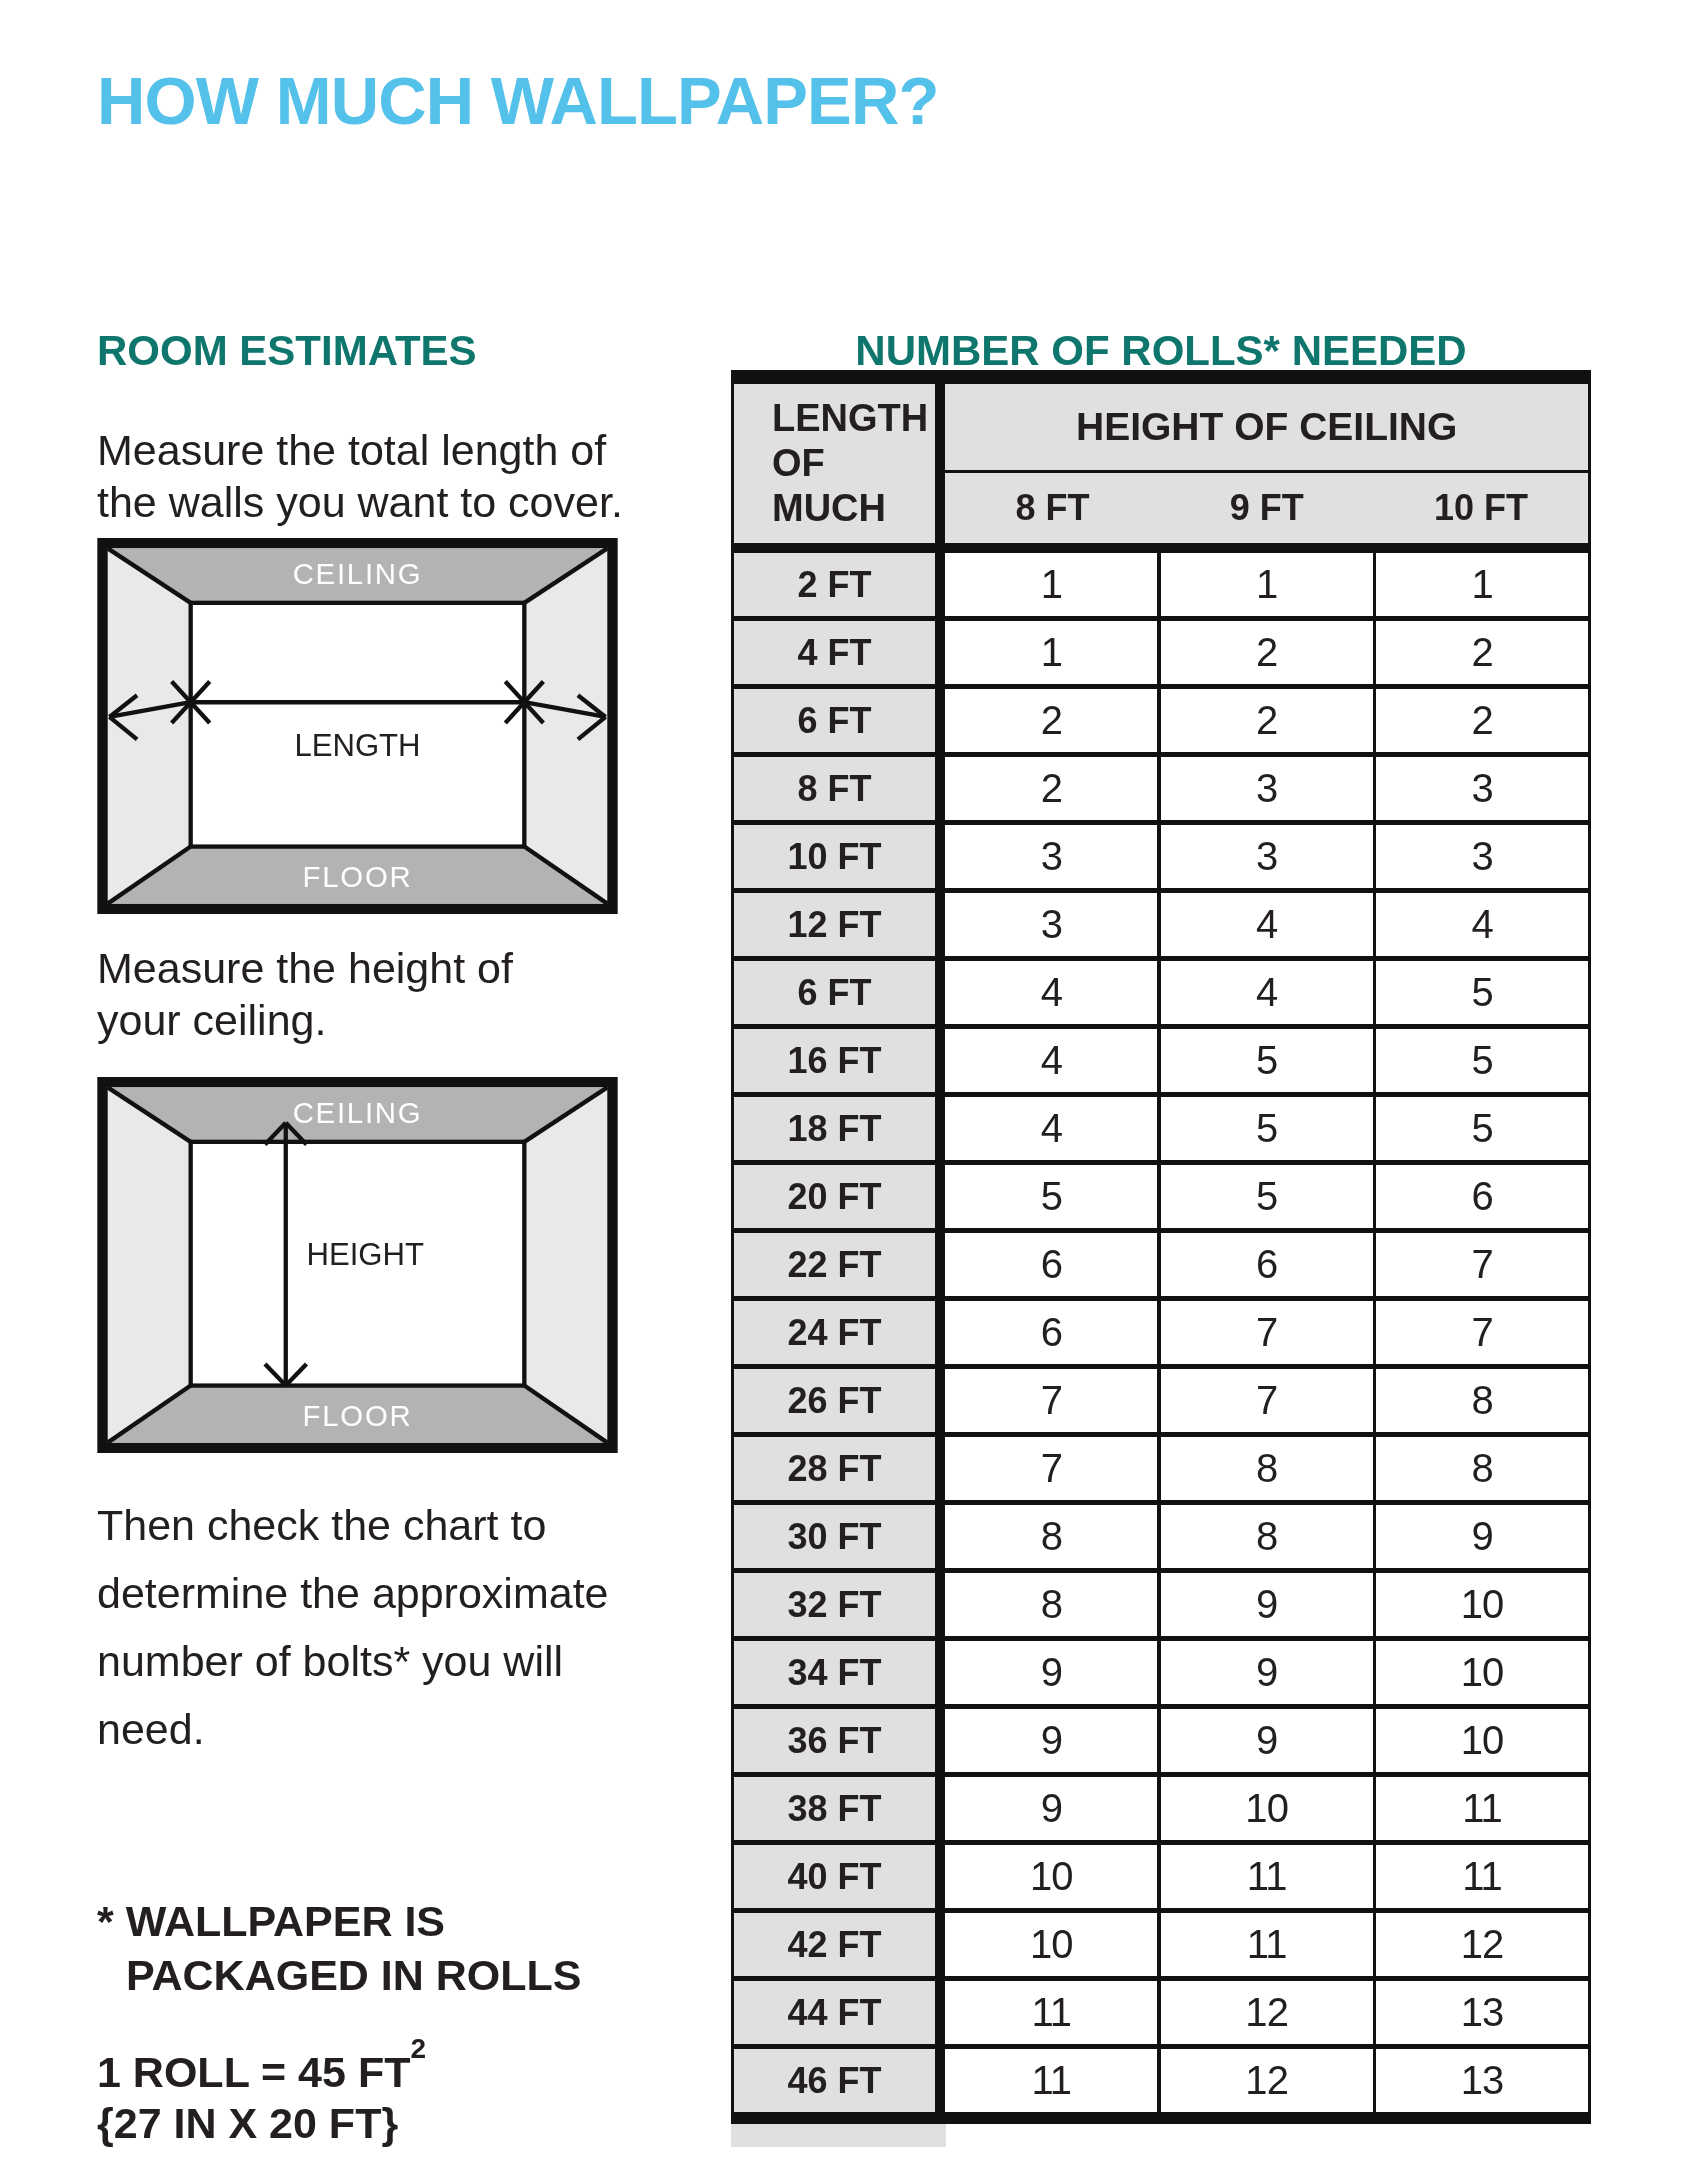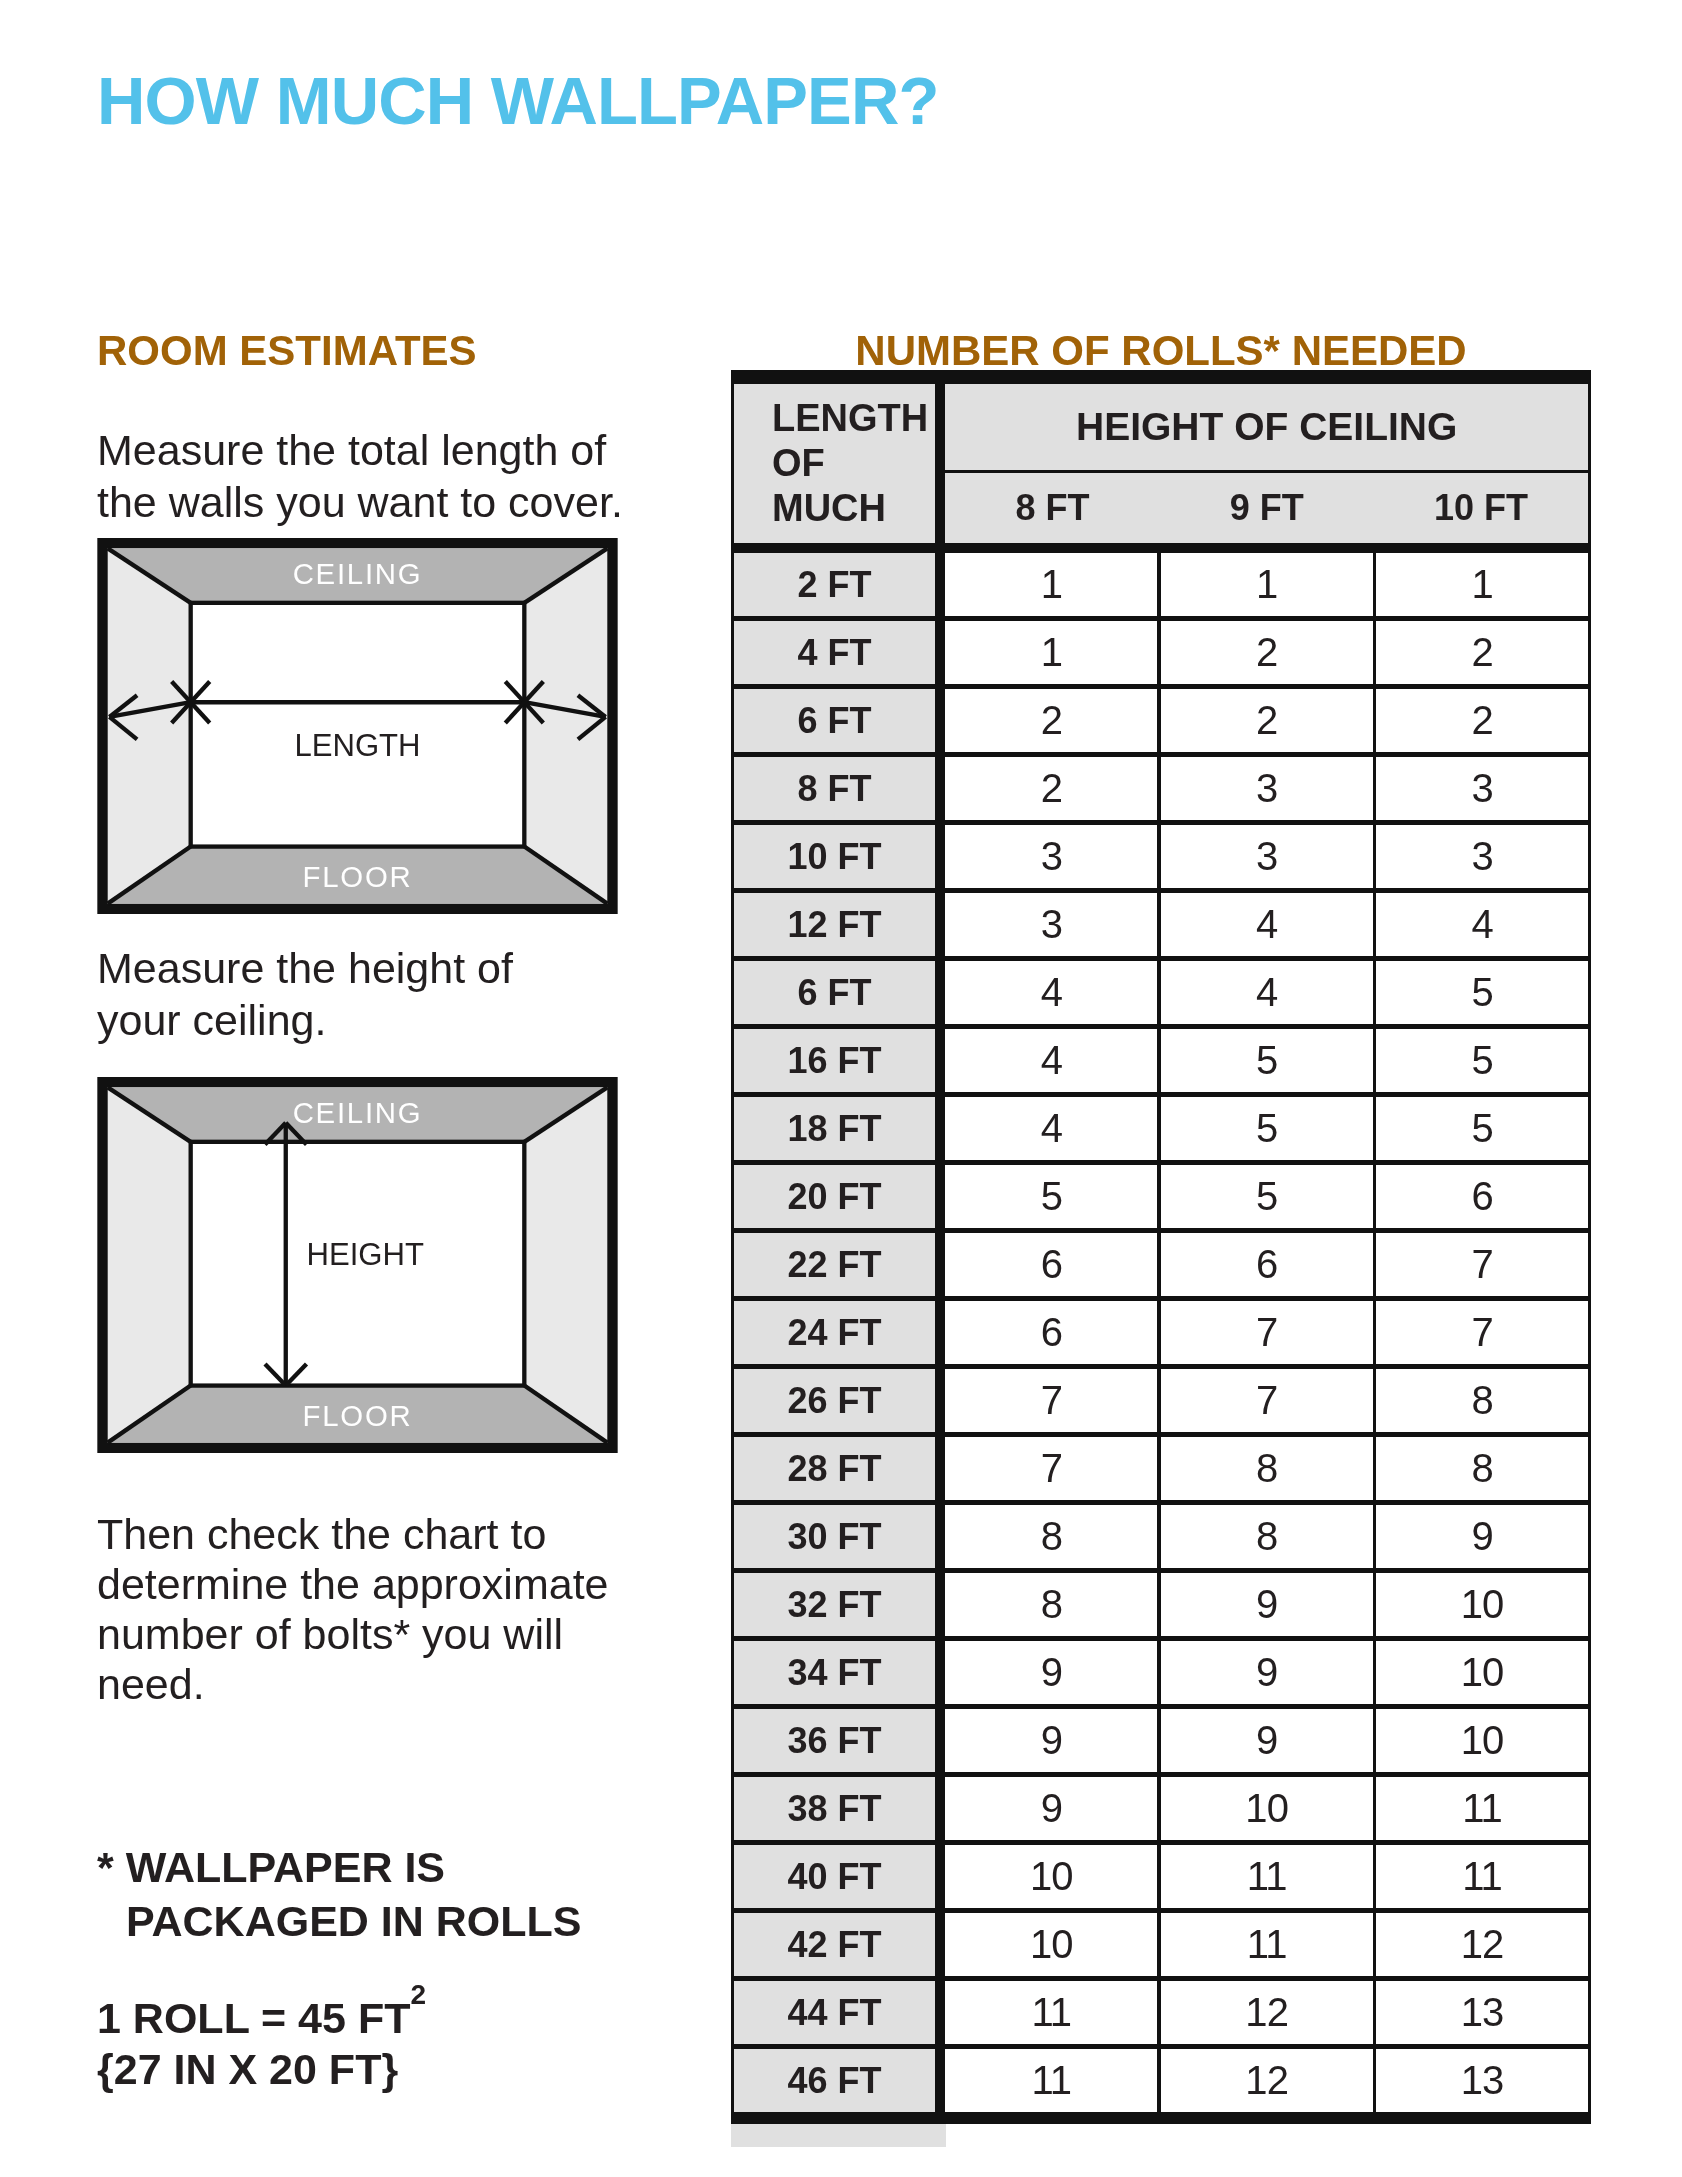--- a/index.html
+++ b/index.html
@@ -8,27 +8,27 @@
     color:#231F20; font-family:"Liberation Sans","DejaVu Sans",sans-serif;
     overflow:hidden;
   }
   .title {
     position:absolute; left:97px; top:62px; margin:0;
     font-size:67px; font-weight:700; color:#53C1EA; letter-spacing:-0.9px;
   }
   .left-col  { position:absolute; left:97px; top:331px; width:553px; }
   .right-col { position:absolute; left:731px; top:331px; width:860px; }
 
-  h2.blue { margin:0; font-size:42px; font-weight:700; color:#a16207; line-height:39px; }
+  h2.blue { margin:0; font-size:42px; font-weight:700; color:#0f766e; line-height:39px; }
   .right-col h2.blue { text-align:center; }
 
   .para { margin:0; font-size:43px; line-height:52px; white-space:pre-line; }
   .p1 { margin-top:54px; }
   .p2 { margin-top:28px; }
-  .p3 { margin-top:56px; line-height:50px; }
+  .p3 { margin-top:38px; line-height:68px; }
 
   .diagram { display:block; margin-top:10.4px; }
   .d2 { margin-top:31px; }
   .diagram text { font-family:"Liberation Sans","DejaVu Sans",sans-serif; }
 
   .footnote { margin-top:131px; font-size:43px; font-weight:700; line-height:54px; }
   .footnote .indent { padding-left:29px; }
   .rollinfo { margin-top:36px; font-size:43px; font-weight:700; line-height:50px; }
   .rollinfo sup { font-size:28px; position:relative; top:-14px; font-weight:700; }
 

